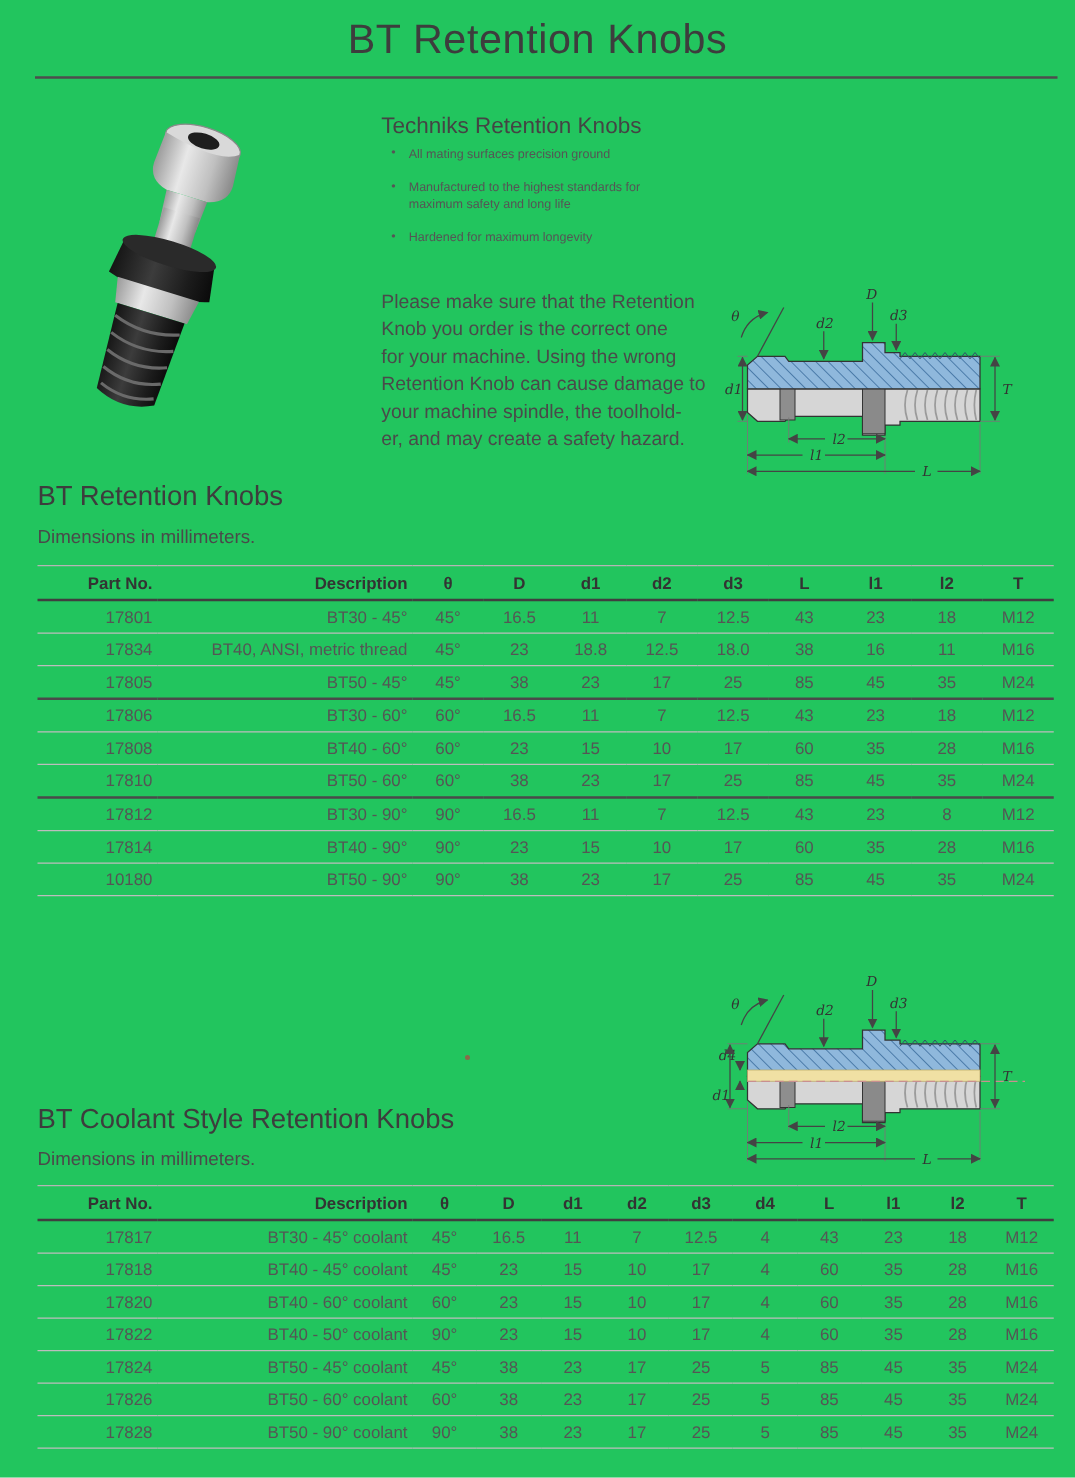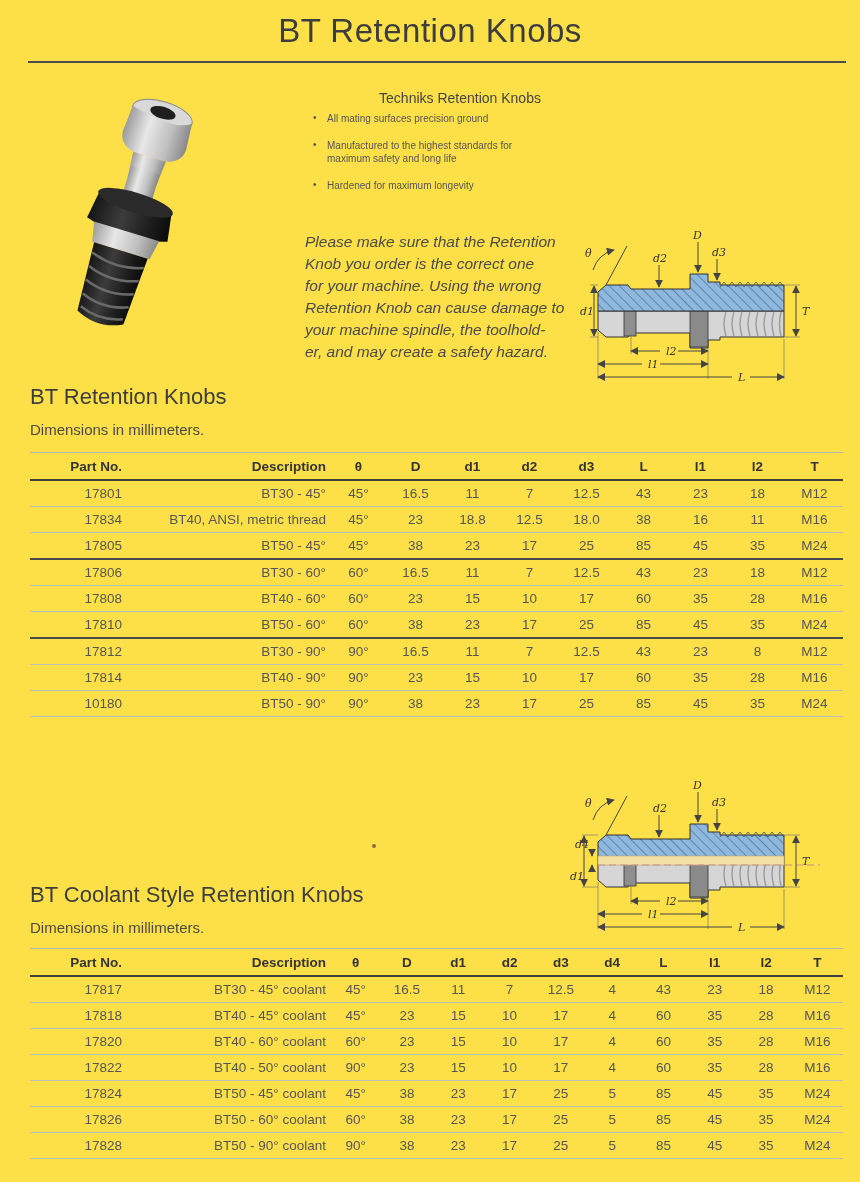--- a/index.html
+++ b/index.html
@@ -1,45 +1,45 @@
 <!DOCTYPE html>
 <html><head>
 <meta charset="utf-8">
 <style>
   html,body{margin:0;padding:0;background:#e8e8e8;}
   .page{
     position:relative; width:860px; height:1182px; margin:0 auto;
-    background:#fde047; overflow:hidden;
+    background:#22c55e; overflow:hidden;
     font-family:"Liberation Sans", sans-serif; color:#4a4a4a;
   }
   .page-title{
     position:absolute; top:12px; left:0; width:100%;
     text-align:center; font-size:33px; font-weight:400; color:#3d3d3d;
     letter-spacing:0.5px;
   }
   .title-rule{
     position:absolute; top:61px; left:28px; width:818px; height:0;
     border-top:2px solid #4d4d4d;
   }
   
   .photo{ position:absolute; top:86px; left:28px; width:220px; height:258px; }
   .intro{ position:absolute; top:90px; left:305px; width:310px; }
-  .intro-heading{ font-size:14px; color:#444; margin:0 0 6px 0; font-weight:400;text-align:center; }
+  .intro-heading{ font-size:18px; color:#444; margin:0 0 6px 0; font-weight:400; }
   ul.bullets{ list-style:none; margin:4px 0 0 0; padding:0; }
   ul.bullets li{
     position:relative; padding-left:22px; margin:0 0 13px 0;
     font-size:10px; line-height:1.35; color:#555;
     white-space:pre-line;
   }
   ul.bullets li::before{
     content:"•"; position:absolute; left:8px; top:-1px; color:#555; font-style:normal;
   }
   .note{
     position:absolute; top:231px; left:305px; width:280px;
-    font-size:15.5px; line-height:1.42; color:#4a4a4a; white-space:pre-line;font-style:italic;
+    font-size:15.5px; line-height:1.42; color:#4a4a4a; white-space:pre-line;
   }
   .diagram1{ position:absolute; top:226px; left:580px; width:274px; height:160px; }
   .diagram2{ position:absolute; top:776px; left:568px; width:286px; height:160px; }
   .speck{ position:absolute; top:844px; left:372px; width:4px; height:4px;
           border-radius:50%; background:#8a6a4a; }
   
   .sec-heading{ position:absolute; left:30px; font-size:22px; font-weight:400; color:#3d3d3d; }
   .sec-sub{ position:absolute; left:30px; font-size:15px; color:#4a4a4a; }
   #sec1-heading{ top:384px; }
   #sec1-sub{ top:421px; }

